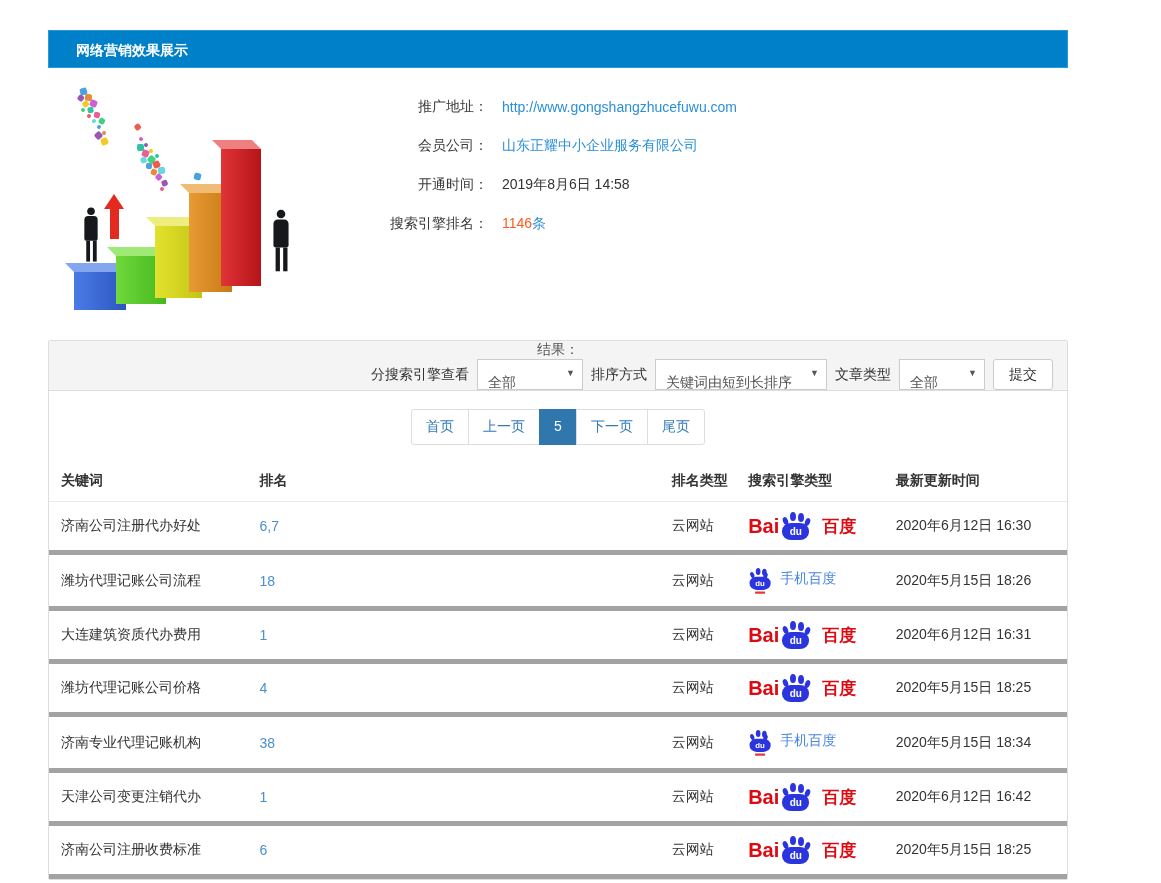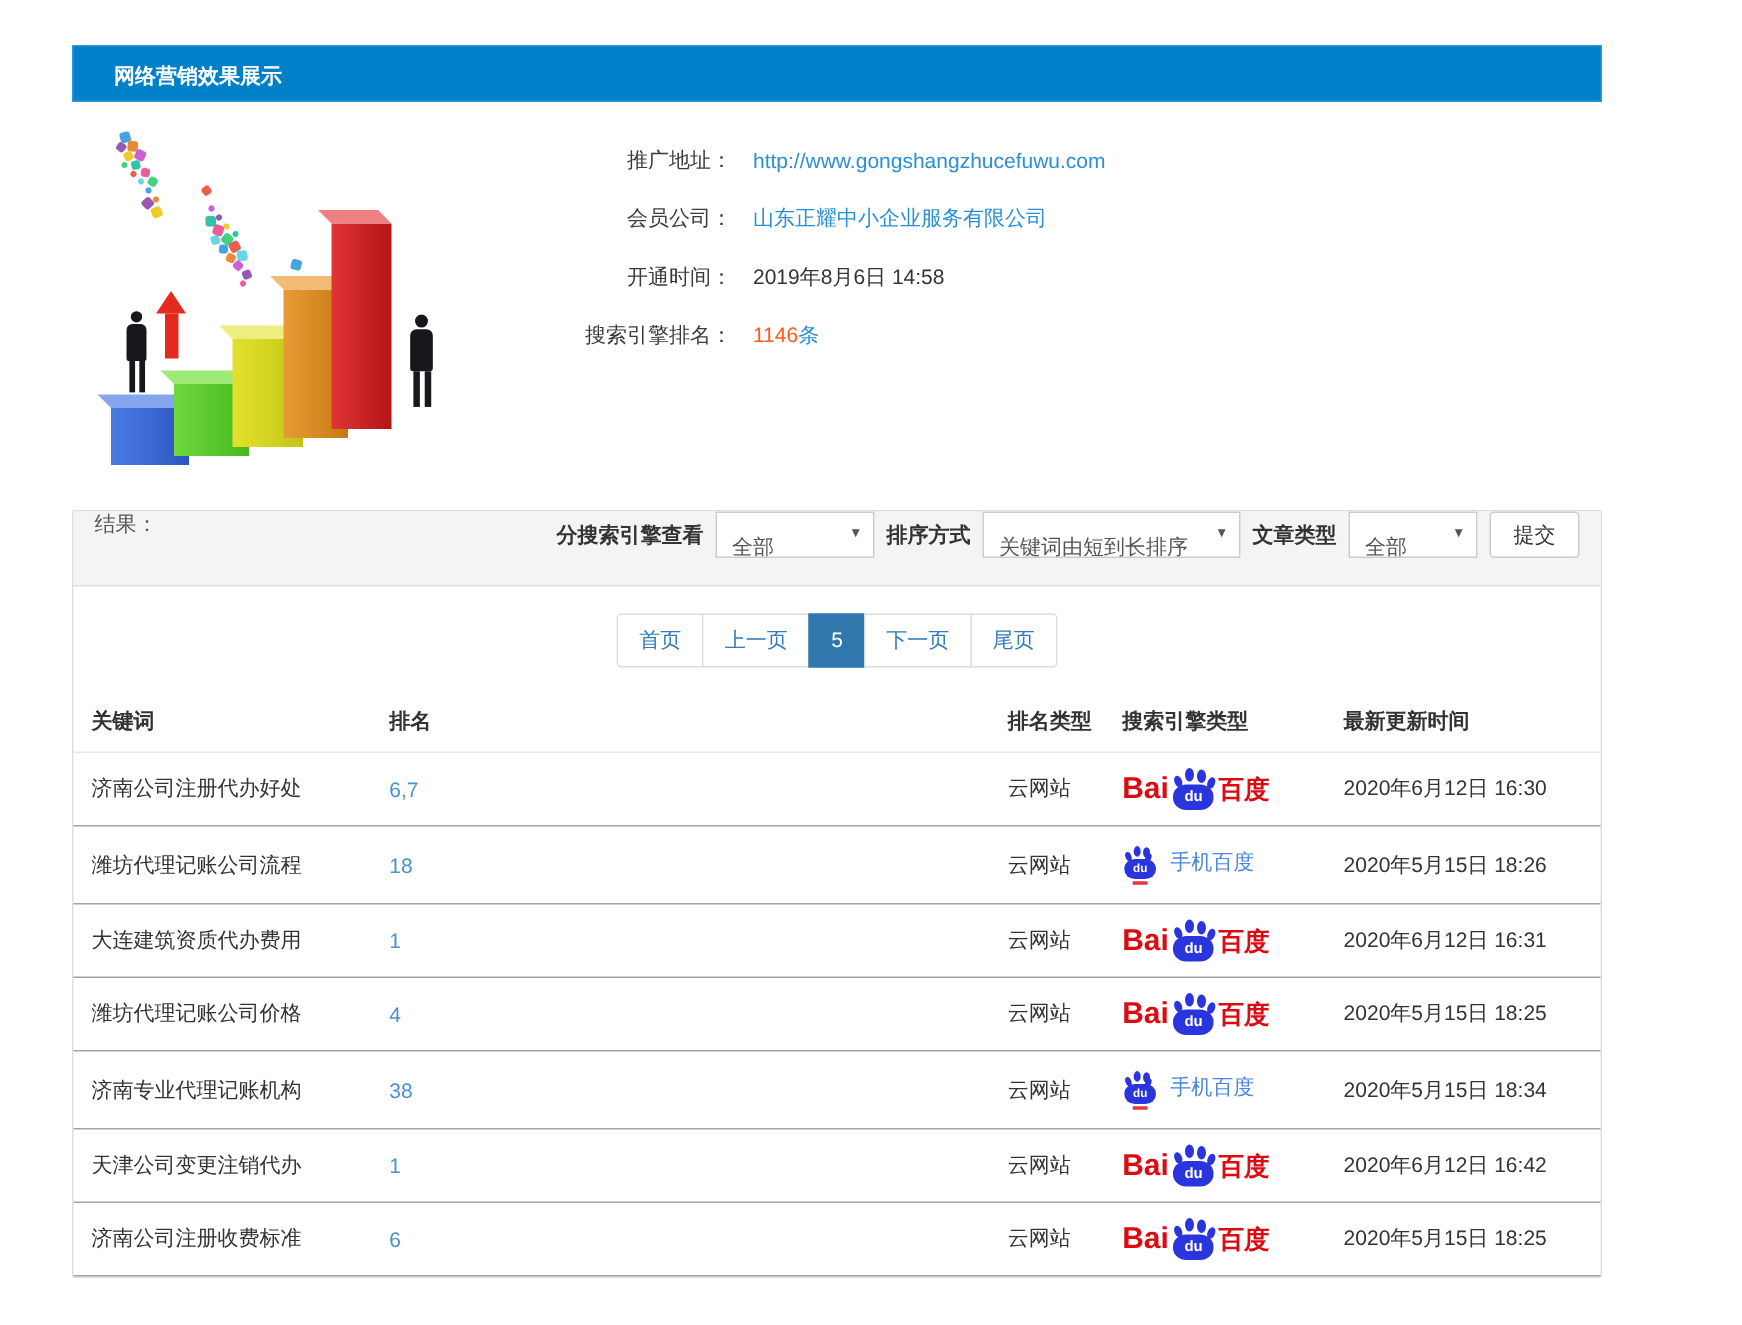--- a/index.html
+++ b/index.html
@@ -65,26 +65,26 @@
   .info-list{flex:1;padding-top:12px;padding-left:28px}
   .info-row{display:flex;align-items:center;margin-bottom:17px;height:22px}
   .info-label{width:120px;text-align:right;margin-right:14px;color:#3a3a3a}
   .info-value a{color:var(--link);text-decoration:none}
   .count-number{color:var(--count-orange)}
   .count-unit{color:var(--link)}
 
   
   .panel{border:1px solid var(--border);border-radius:2px;background:#fff}
   .filter-bar{
-    display:flex;align-items:flex-start;height:50px;background:#f4f4f4;
-    border-bottom:1px solid var(--border);padding:0 14px;
+    display:flex;align-items:center;height:50px;background:#f4f4f4;
+    border-bottom:1px solid var(--border);padding:0 14px;flex-direction:column;
   }
   .result-label{color:#555}
   .filter-right{margin-left:auto;display:flex;align-items:center;gap:8px}
-  .filter-label{font-weight:bold;color:#333;white-space:nowrap}
+  .filter-label{font-weight:normal;color:#333;white-space:nowrap}
   .sel-wrap{position:relative;display:inline-block;background:#fff}
   .sel-wrap select{
     -webkit-appearance:none;appearance:none;background:#fff;border:1px solid #ccc;border-radius:0;
     height:31px;padding:14px 22px 0 10px;font-size:14px;color:#555;width:100%;
     font-family:"Liberation Sans","DejaVu Sans",sans-serif;
   }
   .sel-wrap .caret{position:absolute;right:8px;top:9px;font-size:9px;color:#555;pointer-events:none;font-style:normal}
   .sel-engine{width:106px}
   .sel-sort{width:172px}
   .sel-article{width:86px}
@@ -104,39 +104,39 @@
   .pagination a:last-child{border-radius:0 3px 3px 0}
   .pagination a.active{background:var(--page-active);border-color:var(--page-active);color:#fff}
 
   
   table.results{width:100%;border-collapse:collapse;table-layout:fixed}
   table.results th{
     text-align:left;font-size:14px;color:#333;font-weight:bold;
     padding:11px 6px 11px 12px;border-bottom:1px solid #e9e9e9;
   }
   table.results td{
-    font-size:14px;color:#333;padding:10px 6px 10px 12px;border-bottom:1px solid #a3a3a3;height:42px;
+    font-size:14px;color:#333;padding:10px 6px 10px 12px;border-bottom:5px solid #a3a3a3;height:42px;
   }
   td.rank a{color:var(--rank-link);text-decoration:none}
   .col-keyword{width:19.5%}.col-rank{width:40.5%}.col-ranktype{width:7.5%}.col-engine{width:14.5%}.col-time{width:18%}
 
   
   .paw{position:relative;display:inline-block;width:31px;height:28px;vertical-align:middle}
   .paw i{position:absolute;background:var(--baidu-blue);border-radius:50%}
   .paw .t1{width:5px;height:8px;left:3px;top:5px;transform:rotate(-22deg)}
   .paw .t2{width:6px;height:9px;left:10px;top:0}
   .paw .t3{width:6px;height:9px;left:18px;top:1px}
   .paw .t4{width:5px;height:8px;right:1px;top:6px;transform:rotate(22deg)}
   .paw b{
     position:absolute;left:2px;bottom:0;width:27px;height:17px;background:var(--baidu-blue);
     border-radius:9px / 8px;color:#fff;font-size:10px;font-weight:bold;text-align:center;line-height:17px;
   }
   .bd-pc{display:inline-flex;align-items:center;white-space:nowrap}
   .bd-pc .bai{color:var(--baidu-red);font-weight:bold;font-size:20px;letter-spacing:0;margin-right:1px}
-  .bd-pc .word{color:var(--baidu-red);font-weight:bold;font-size:17px;margin-left:1px}
+  .bd-pc .word{color:var(--baidu-red);font-weight:bold;font-size:17px;margin-left:11px}
   .bd-mobile{display:inline-flex;align-items:center;white-space:nowrap}
   .bd-mobile .paw{transform:scale(.78);transform-origin:left center;width:26px}
   .bd-mobile .paw::after{content:'';position:absolute;left:9px;bottom:-5px;width:13px;height:3px;background:#e4393c;border-radius:1px}
   .bd-mobile .word{color:var(--mobile-blue);font-size:14px;margin-left:6px}
 </style>
 </head>
 <body>
 
 <div class="page">
 

